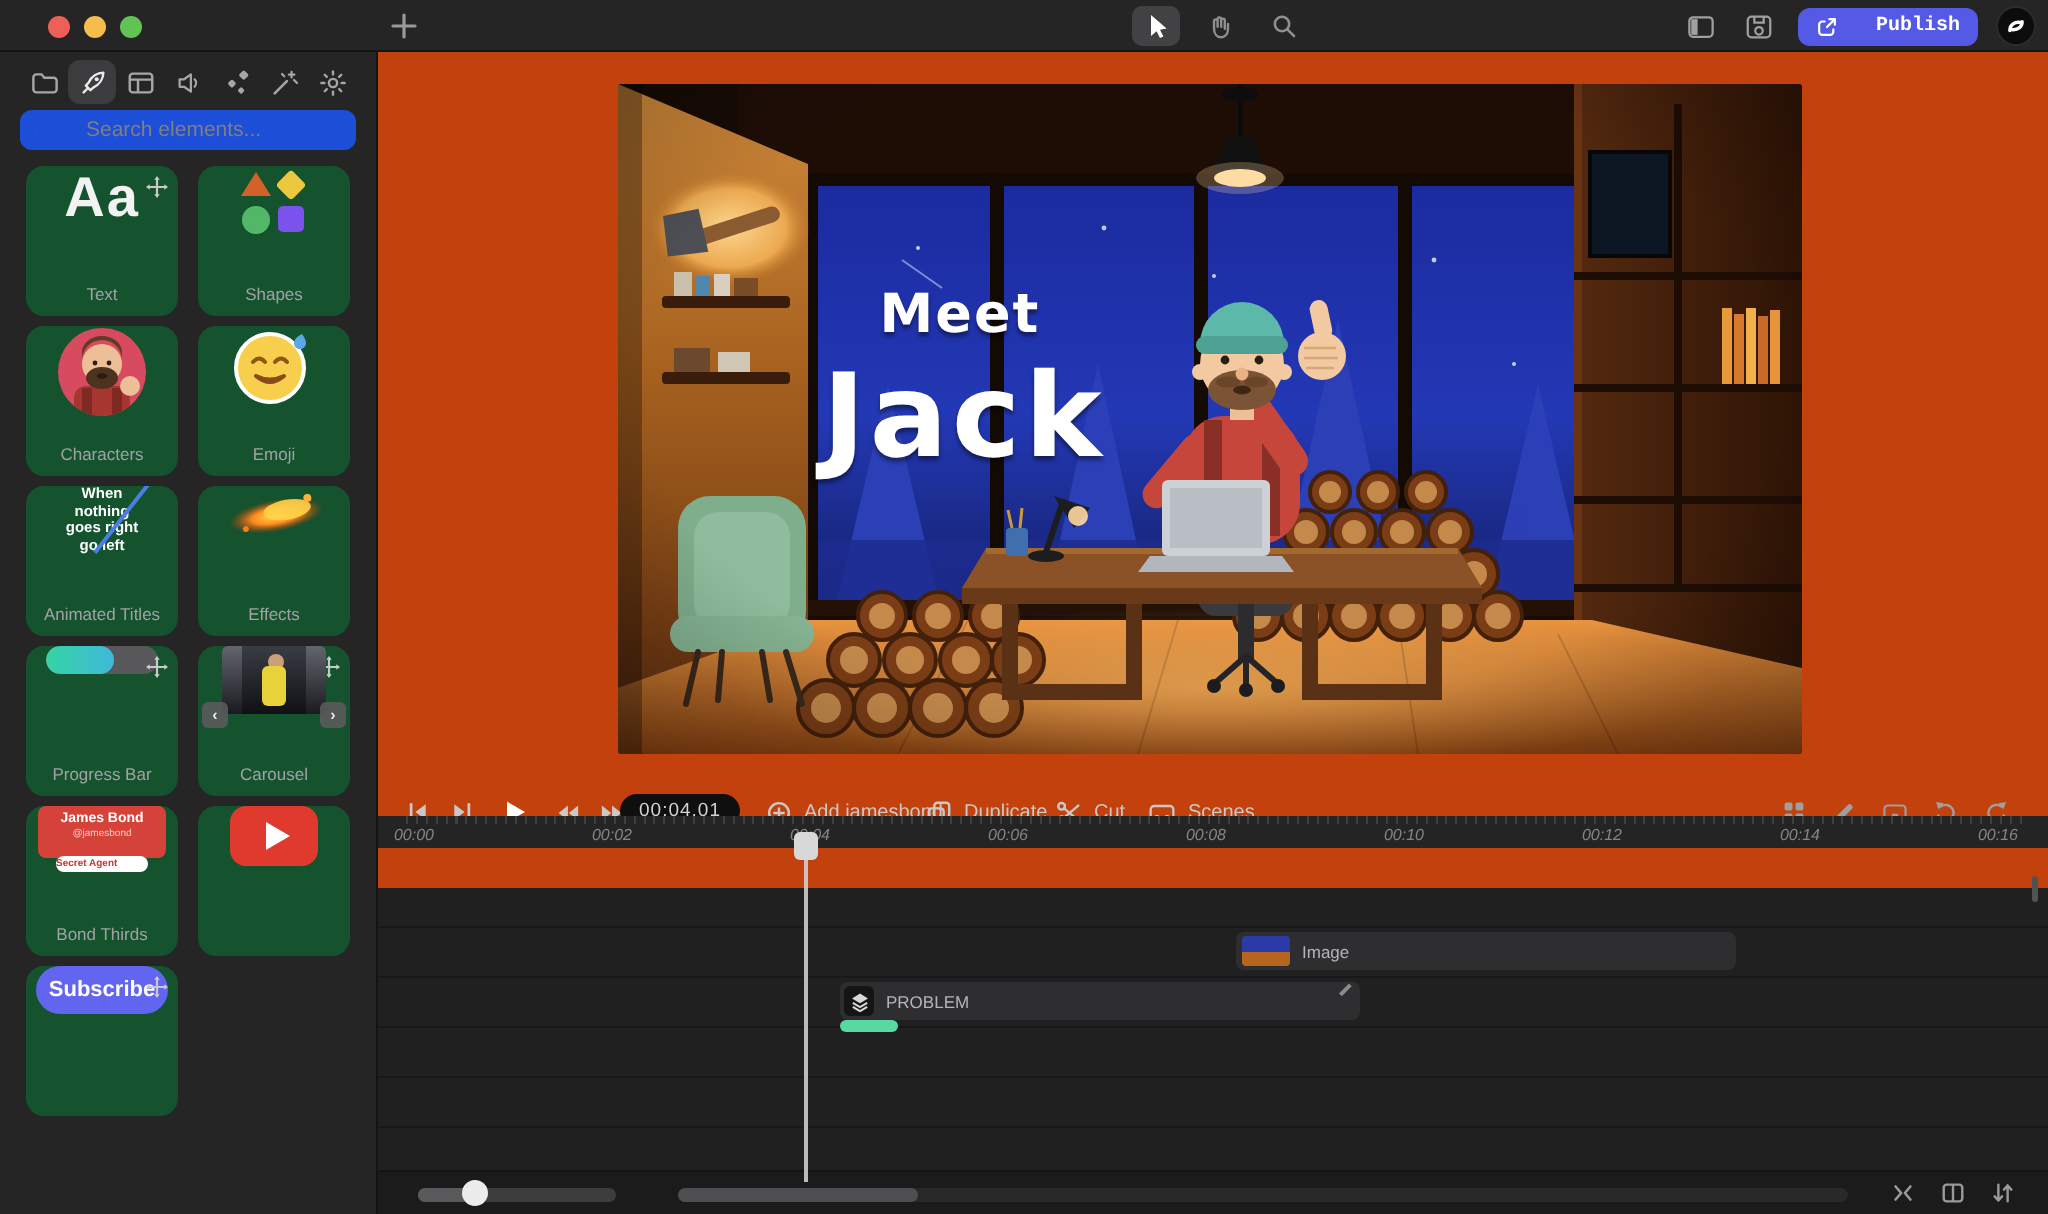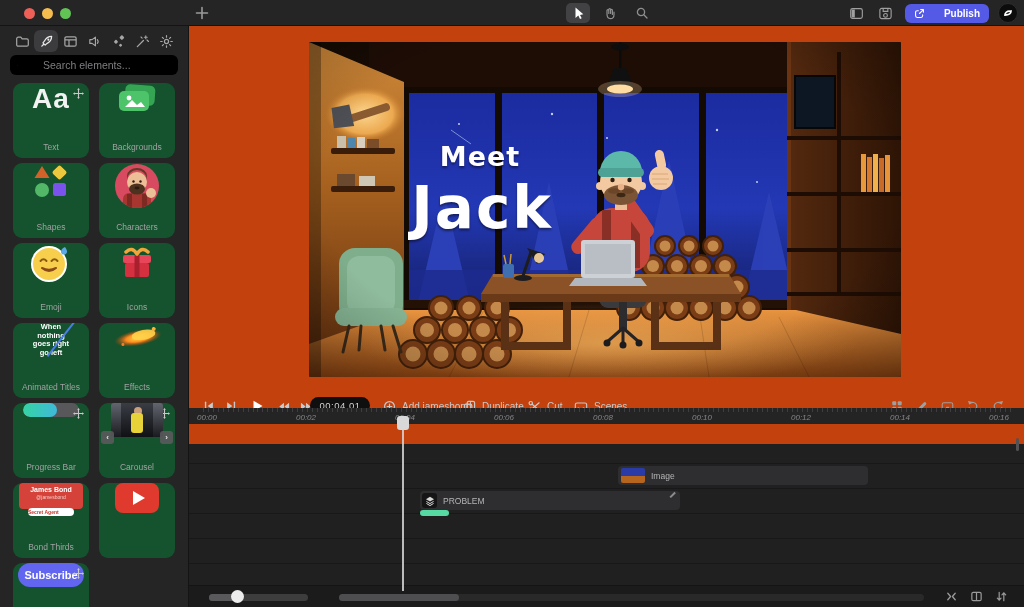--- a/index.html
+++ b/index.html
@@ -10,28 +10,28 @@
   
   .topbar{position:absolute;left:0;top:0;width:1024px;height:26px;background:#252526;border-bottom:1px solid #141414;z-index:30;}
   .lights{position:absolute;left:24px;top:8px;display:flex;gap:7px;}
   .light{width:11px;height:11px;border-radius:50%;}
   .plus-btn{position:absolute;left:194px;top:5px;width:16px;height:16px;color:#9a9a9a;}
   .tools{position:absolute;left:566px;top:2px;display:flex;align-items:center;gap:8px;height:22px;}
   .tool-btn{width:24px;height:20px;border-radius:5px;display:flex;align-items:center;justify-content:center;color:#8f8f8f;}
   .tool-btn.active{background:#424244;color:#ffffff;}
   .tb-right{position:absolute;right:6px;top:2px;display:flex;align-items:center;gap:9px;height:22px;}
   .tb-icon{width:20px;height:20px;display:flex;align-items:center;justify-content:center;color:#a0a0a0;}
-  .publish{height:19px;padding:0 9px;border-radius:6px;background:#555ae6;color:#fff;display:flex;align-items:center;gap:19px;font-size:10px;font-weight:bold;}
+  .publish{height:19px;padding:0 9px;border-radius:6px;background:#555ae6;color:#fff;display:flex;align-items:center;gap:19px;font-size:10px;font-weight:bold;font-family:Liberation Mono, monospace;}
   .avatar{width:20px;height:20px;border-radius:50%;background:#0c0c0c;display:flex;align-items:center;justify-content:center;border:1px solid #2c2c2c;}
   
   .sidebar{position:absolute;left:0;top:26px;width:189px;height:581px;background:#252526;border-right:1px solid #141414;overflow:hidden;z-index:20;}
   .nav-rail{position:absolute;left:10px;top:4px;width:168px;display:flex;justify-content:space-between;}
   .nav-btn{width:24px;height:22px;border-radius:6px;display:flex;align-items:center;justify-content:center;color:#a6a6a6;}
   .nav-btn.active{background:#3c3c3e;color:#eaeaea;}
-  .search{position:absolute;left:10px;top:29px;width:168px;height:20px;background:#000000;border-radius:6px;display:flex;align-items:center;padding:0 7px;gap:23px;}
+  .search{position:absolute;left:10px;top:29px;width:168px;height:20px;background:#1d4ed8;border-radius:6px;display:flex;align-items:center;padding:0 7px;gap:23px;}
   .search input{background:transparent;border:0;outline:0;color:#bdbdbd;font-size:10.5px;width:130px;font-family:"Liberation Sans",sans-serif;}
   .search input::placeholder{color:#7f7f81;}
   .cards{position:absolute;left:13px;top:57px;width:163px;display:grid;grid-template-columns:76px 76px;grid-auto-rows:75px;gap:5px 10px;}
   .card{position:relative;background:#14532d;border-radius:9px;display:flex;align-items:flex-start;justify-content:center;overflow:hidden;}
   .card-label{position:absolute;bottom:6px;left:0;right:0;text-align:center;font-size:8.5px;color:#a2a2a4;}
   .card-prev{margin-bottom:12px;display:flex;align-items:center;justify-content:center;}
   .drag-handle{position:absolute;top:5px;right:5px;color:#c9c9c9;}
   .aa{font-size:28px;font-weight:bold;color:#f2f2f2;letter-spacing:1px;}
   .anim-title{font-size:7.5px;font-weight:bold;color:#fff;line-height:8.5px;text-align:center;position:relative;}
   .anim-slash{position:absolute;left:27px;top:-6px;width:2px;height:44px;background:#4a7de8;transform:rotate(38deg);}
@@ -214,31 +214,20 @@
               <path d="M6 1.2 V10.8 M1.2 6 H10.8" stroke="currentColor" stroke-width="1.2"></path>
               <path d="M6 0 L4.5 2 h3 Z M6 12 L4.5 10 h3 Z M0 6 L2 4.5 v3 Z M12 6 L10 4.5 v3 Z" fill="currentColor"></path>
             </svg>
           </span>
         <div class="card-prev">
             <span class="aa">Aa</span>
           </div>
         <div class="card-label">Text</div>
       </div>
 
-      <div class="card">
-        <div class="card-prev">
-          <svg width="44" height="34" viewBox="0 0 44 34">
-            <rect x="10" y="2" width="30" height="20" rx="5" fill="#35a554" transform="rotate(4 25 12)"></rect>
-            <rect x="4" y="8" width="30" height="20" rx="5" fill="#4ec46a"></rect>
-            <circle cx="14" cy="15" r="2.4" fill="#fff"></circle>
-            <path d="M10 24 L17 17 L22 22 L26 19 L30 24 Z" fill="#fff"></path>
-          </svg>
-        </div>
-        <div class="card-label">Backgrounds</div>
-      </div>
 
       <div class="card">
         <div class="card-prev">
           <svg width="36" height="36" viewBox="0 0 36 36">
             <polygon points="9,3 16.5,15 1.5,15" fill="#d2622a"></polygon>
             <rect x="21" y="4" width="11" height="11" rx="2" transform="rotate(45 26.5 9.5)" fill="#ecc83f"></rect>
             <circle cx="9" cy="27" r="7" fill="#52b868"></circle>
             <rect x="20" y="20" width="13" height="13" rx="2.5" fill="#7a52ec"></rect>
           </svg>
         </div>
@@ -274,31 +263,20 @@
           <svg width="42" height="40" viewBox="0 0 42 40">
             <circle cx="19" cy="21" r="17" fill="#f8cf4c" stroke="#fff" stroke-width="2"></circle>
             <path d="M10.5 18 q3-3.5 6 0 M21.5 18 q3-3.5 6 0" fill="none" stroke="#8a5a10" stroke-width="2" stroke-linecap="round"></path>
             <path d="M12 25 q7 6 14 0 q-7 3.5 -14 0z" fill="#8a4a1a" stroke="#8a4a1a" stroke-width="2" stroke-linejoin="round"></path>
             <path d="M35 4 c2.6 3.4 2.6 6 .4 7.2 c-2.2 1.2-4.6-.4-4.4-2.8 C31.2 6.4 33 5 35 4z" fill="#5aa8e8"></path>
           </svg>
         </div>
         <div class="card-label">Emoji</div>
       </div>
 
-      <div class="card">
-        <div class="card-prev">
-          <svg width="38" height="36" viewBox="0 0 38 36">
-            <rect x="5" y="12" width="28" height="8" rx="2" fill="#e8445a"></rect>
-            <rect x="7" y="20" width="24" height="14" rx="2" fill="#d5303f"></rect>
-            <rect x="16.5" y="12" width="5" height="22" fill="#a8202e"></rect>
-            <path d="M8 9 q6-6 11 2 M30 9 q-6-6 -11 2" fill="none" stroke="#f0a63a" stroke-width="3.5" stroke-linecap="round"></path>
-          </svg>
-        </div>
-        <div class="card-label">Icons</div>
-      </div>
 
       <div class="card">
         <div class="card-prev">
           <div class="anim-title">
             <div class="anim-slash"></div>
             <div>When</div>
             <div>nothing</div>
             <div>goes right</div>
             <div>go left</div>
           </div>

